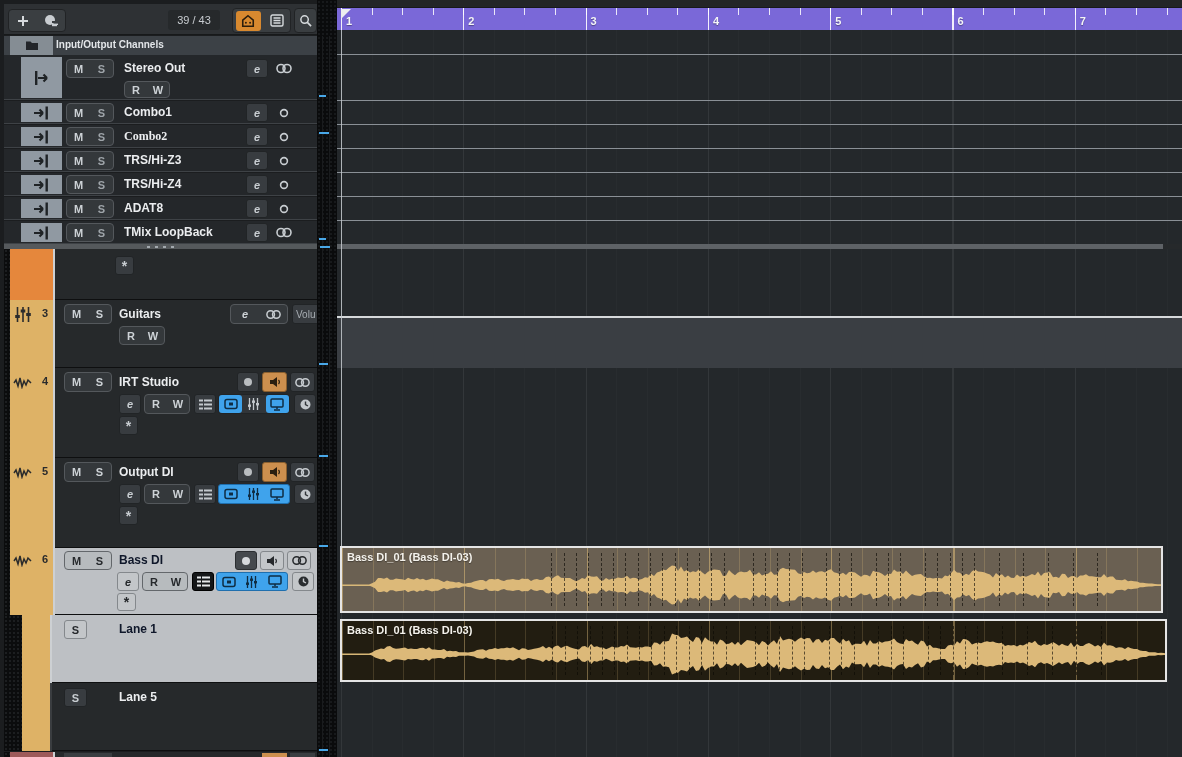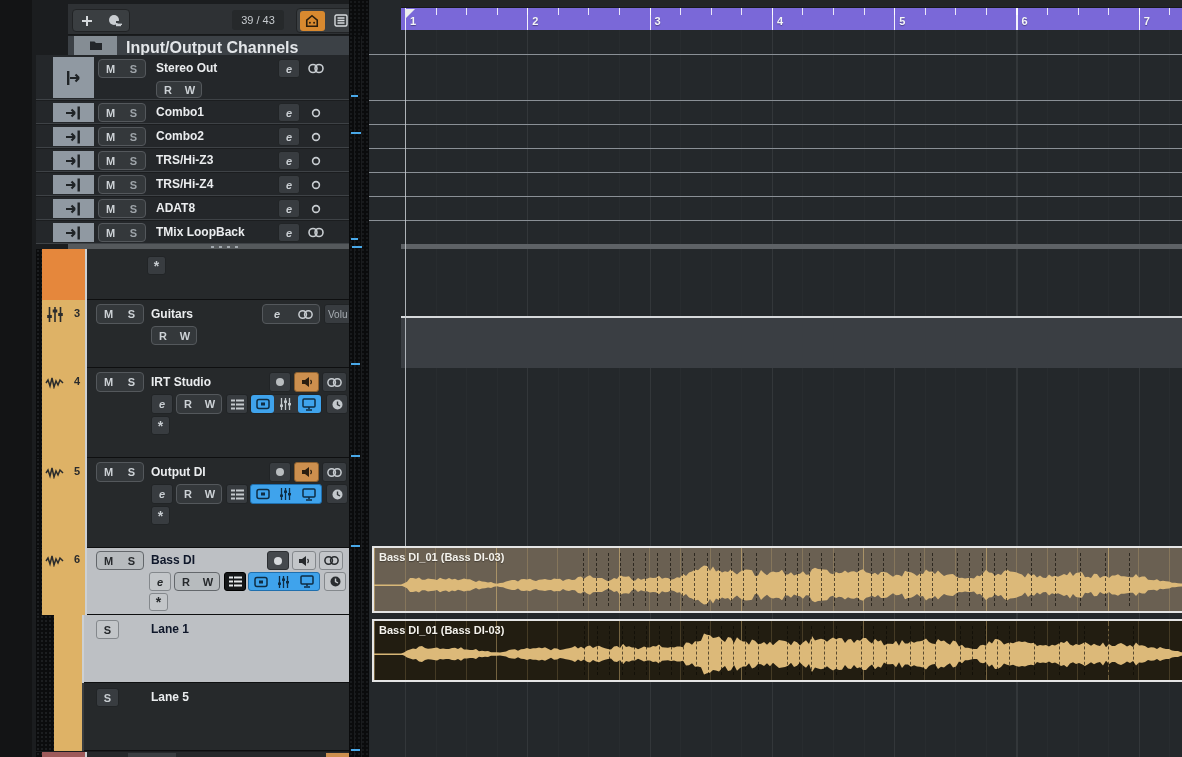--- a/index.html
+++ b/index.html
@@ -1,30 +1,30 @@
 <!DOCTYPE html>
 <html><head>
 <meta charset="utf-8">
 <style>
   html,body{margin:0;padding:0;background:#131415;}
   *{box-sizing:border-box;}
   #screen{position:relative;width:1182px;height:757px;background:#131415;overflow:hidden;
           font-family:"Liberation Sans",sans-serif;}
-  .abs{position:absolute;margin-left:32px;}
+  .abs{position:absolute;}
   
   #left-panel{left:0;top:0;width:317px;height:757px;background:#1B1D1F;}
   .toolbar{left:4px;top:4px;width:313px;height:31px;background:#2E3134;border-bottom:1px solid #17191A;}
   .tbgroup{position:absolute;background:#3A3E41;border:1px solid #212325;border-radius:4px;display:flex;}
   .tbbtn{display:flex;align-items:center;justify-content:center;color:#D3D7DA;}
   .counter{position:absolute;background:#26292B;border-radius:3px;color:#C7CBCF;font-size:11px;
            display:flex;align-items:center;justify-content:center;}
   .io-header{left:4px;top:36px;width:313px;height:19px;background:#3C4146;}
   .folder-tab{position:absolute;left:6px;top:0;width:43px;height:19px;background:#858D94;
               display:flex;align-items:center;justify-content:center;color:#23262A;}
-  .io-title{position:absolute;left:58px;top:3px;font-size:16px;font-weight:700;color:#E3E6E9;}
+  .io-title{position:absolute;left:52px;top:3px;font-size:10px;font-weight:700;color:#E3E6E9;}
   .row{position:absolute;left:4px;width:313px;background:#24272A;border-bottom:1px solid #3E4246;}
   .iobox{position:absolute;background:#9099A2;display:flex;align-items:center;justify-content:center;color:#1F2326;}
   .name{position:absolute;font-size:12px;font-weight:700;color:#EBEDEF;white-space:nowrap;}
   .name.dark{color:#0f172a;}
   .grpbox{position:absolute;display:flex;background:#34383B;border:1px solid #54585C;border-radius:4px;}
   .grpbox.light{background:#B7BBBE;border-color:#63676B;}
   .cell{flex:1;display:flex;align-items:center;justify-content:center;font-weight:700;font-size:11px;color:#CDD2D6;}
   .cell.dim{color:#9EA4A9;}
   .grpbox.light .cell{color:#26292C;}
   .btn{position:absolute;display:flex;align-items:center;justify-content:center;background:#383C40;
@@ -197,21 +197,21 @@
       <div class="iobox" style="left:17px;top:2px;width:41px;height:19px;">
         <svg width="18" height="14" viewBox="0 0 18 14">
           <path d="M1 7 H10 M10 7 L6.5 3.5 M10 7 L6.5 10.5" stroke="#1F2326" stroke-width="2.2" fill="none"></path>
           <rect x="12.5" y="0.5" width="2.4" height="13" fill="#1F2326"></rect>
           </svg>
       </div>
       <div class="grpbox" style="left:62px;top:2px;width:48px;height:19px;">
         <div class="cell">M</div>
         <div class="cell dim">S</div>
       </div>
-      <span class="name" style="left:120px;top:4px;">Combo2</span>
+      <span class="name" style="left:120px;top:4px;font-family:Liberation Serif, serif;">Combo2</span>
       <div class="btn" style="left:242px;top:2px;width:22px;height:19px;font-style:italic;">e</div>
       <div class="btn" style="left:268px;top:2px;width:24px;height:19px;background:transparent;border-color:transparent;">
         <svg width="10" height="10" viewBox="0 0 10 10">
             <circle cx="5" cy="5" r="3.4" fill="none" stroke="#C8CDD1" stroke-width="1.6"></circle>
           </svg>
       </div>
     </div>
 
     <div class="row" style="top:149px;height:23px;">
       <div class="iobox" style="left:17px;top:2px;width:41px;height:19px;">

